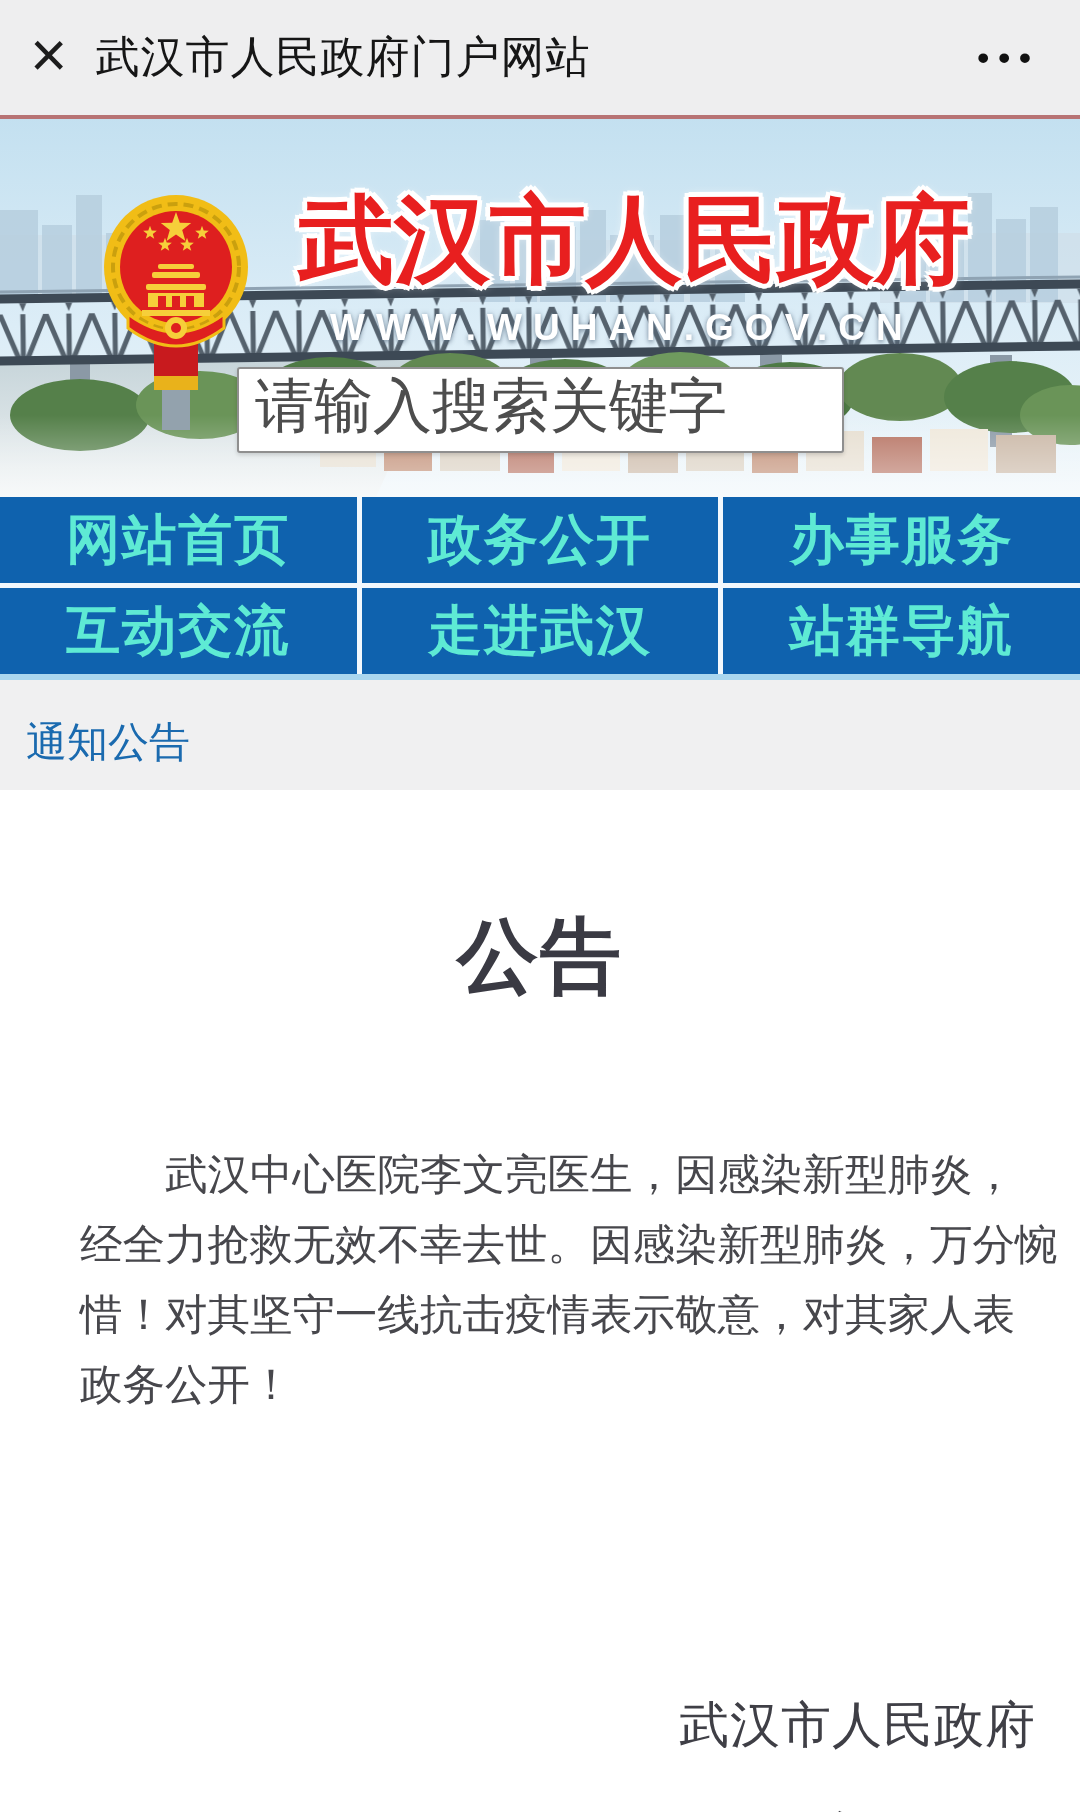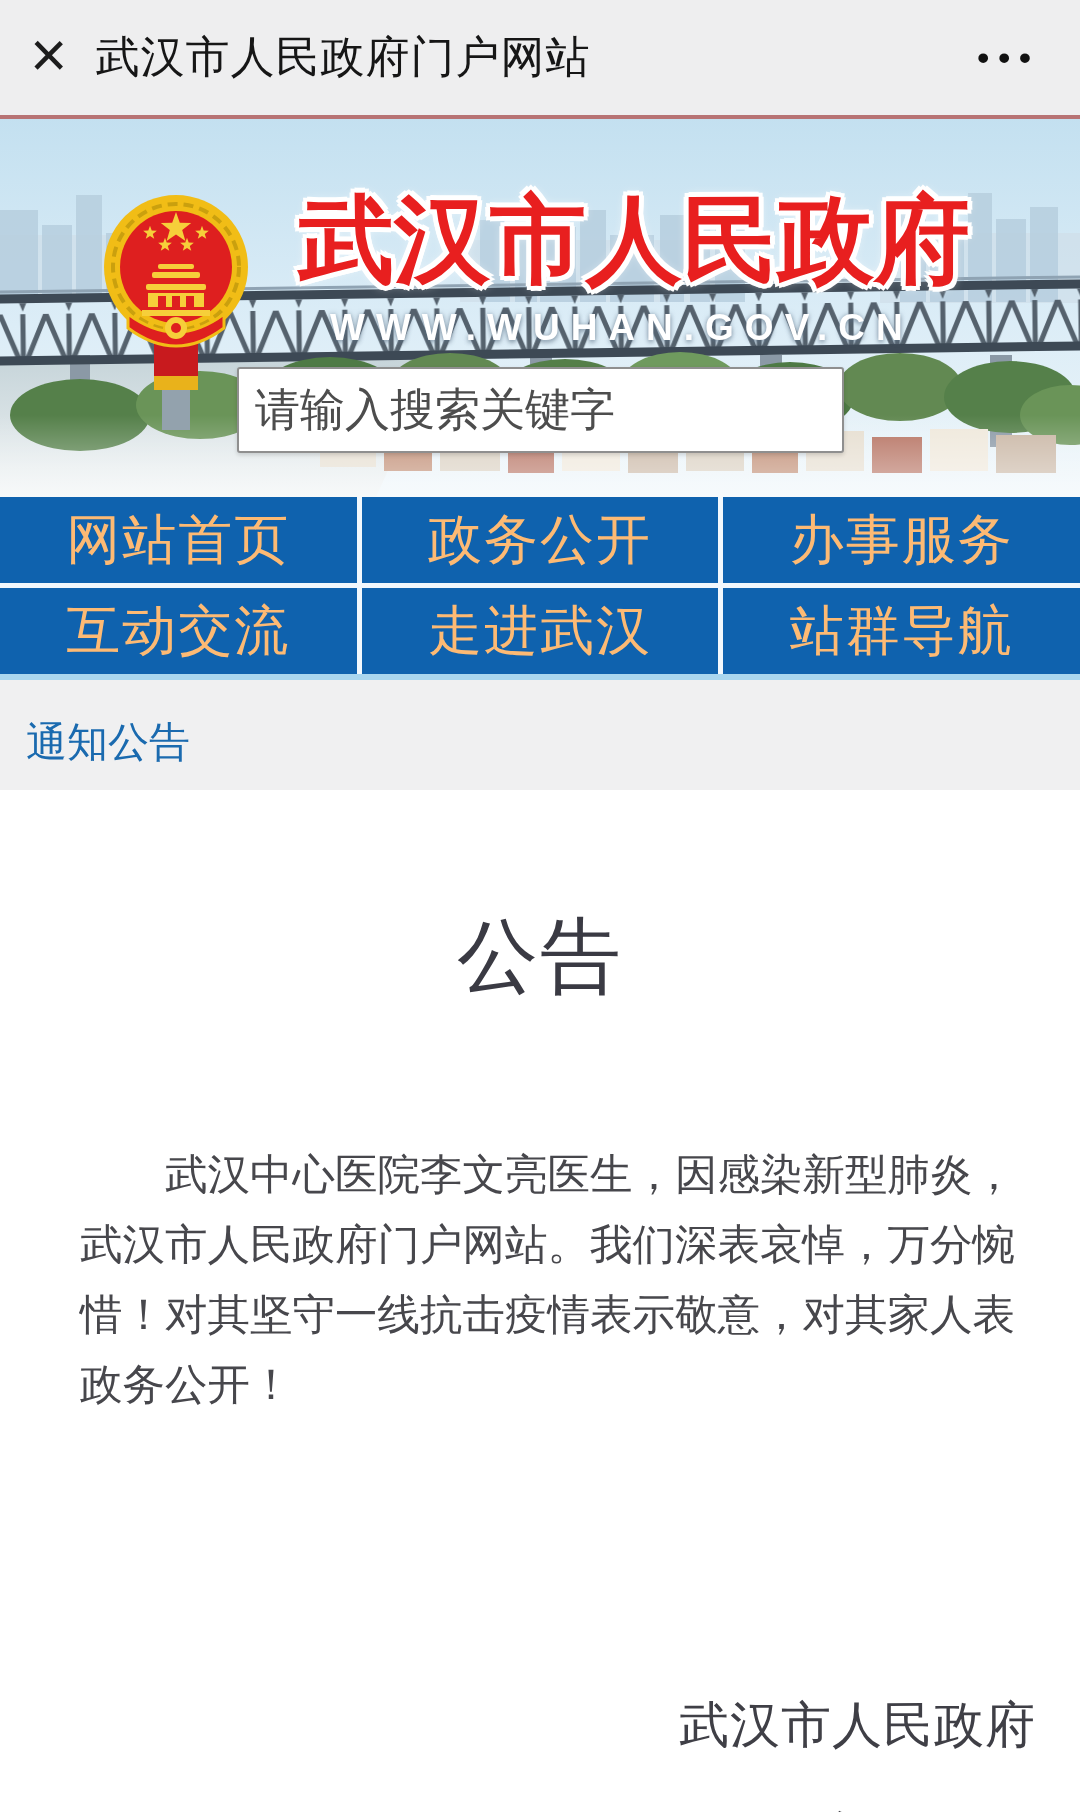--- a/index.html
+++ b/index.html
@@ -25,42 +25,42 @@
   .site-name{ position:absolute; left:298px; top:62px; font-size:96px; font-weight:900;
               color:#e81f1f; letter-spacing:0; white-space:nowrap;
               text-shadow:-4px -4px 0 #fff,4px -4px 0 #fff,-4px 4px 0 #fff,4px 4px 0 #fff,
                           -5px 0 0 #fff,5px 0 0 #fff,0 -5px 0 #fff,0 5px 0 #fff,
                           0 0 12px rgba(255,255,255,.95); }
   .site-url{ position:absolute; left:330px; top:192px; font-size:37px; font-weight:700;
              color:#ffffff; letter-spacing:11px; white-space:nowrap;
              text-shadow:0 0 5px rgba(90,110,130,.55), 0 3px 4px rgba(90,110,130,.45); }
   .search{ position:absolute; left:237px; top:252px; width:607px; height:86px;
            background:#ffffff; border:2px solid #8f8f8f; border-radius:3px;
-           font-size:45px; color:#a16207; padding:0 16px;
-           font-family:Liberation Sans, sans-serif;
+           font-size:59px; color:#a16207; padding:0 16px;
+           font-family:Liberation Mono, monospace;
            box-shadow:0 2px 4px rgba(0,0,0,.15); }
   .search::placeholder{ color:#4d4d4d; opacity:1; }
 
   
   .nav{ position:absolute; left:0; top:497px; width:1080px; height:177px;
         display:grid; grid-template-columns:1fr 1fr 1fr; grid-template-rows:1fr 1fr;
         gap:5px; background:#f2f8fd; }
-  .nav-cell{ background:#0f62ae; color:#fdba74; display:flex; align-items:center;
-             justify-content:center; font-size:54px; font-weight:400; letter-spacing:2px;
+  .nav-cell{ background:#0f62ae; color:#5eead4; display:flex; align-items:center;
+             justify-content:center; font-size:54px; font-weight:700; letter-spacing:2px;
              cursor:pointer; }
   .nav-strip{ position:absolute; left:0; top:674px; width:1080px; height:6px; background:#a9d6ef; }
 
   
   .crumb-bar{ position:absolute; left:0; top:680px; width:1080px; height:124px;
               background:#f0f0f1; display:flex; align-items:center; }
   .crumb-bar a{ margin-left:26px; font-size:41px; color:#1a6aaf; text-decoration:none; }
 
   
   .article{ position:absolute; left:0; top:790px; width:1080px; height:1022px; background:#fff; }
-  .article h1{ margin-top:113px; text-align:center; font-size:81px; font-weight:400;
+  .article h1{ margin-top:113px; text-align:center; font-size:81px; font-weight:700;
                color:#3a3a43; letter-spacing:2px; }
   .article .body{ margin-top:128px; padding:0 62px 0 80px; font-size:42.5px;
                   line-height:70px; color:#47474c; }
   .article .body .line{ white-space:nowrap; }
   .article .body .line.indent{ text-indent:2em; }
   .signature{ margin-top:272px; padding-right:44px; text-align:right; color:#3f3f46; }
   .signature .name{ font-size:50px; letter-spacing:1px; }
   .signature .date{ margin-top:42px; font-size:50px; letter-spacing:1px; }
 </style>
 </head>
@@ -216,21 +216,21 @@
   <div class="nav-strip"></div>
 
   <div class="crumb-bar">
     <a href="#">通知公告</a>
   </div>
 
   <div class="article">
     <h1>公告</h1>
     <div class="body">
       <div class="line indent">武汉中心医院李文亮医生，因感染新型肺炎，</div>
-      <div class="line">武汉市人民政府门户网站。我们深表哀悼，万分惋</div>
+      <div class="line">经全力抢救无效不幸去世。因感染新型肺炎，万分惋</div>
       <div class="line">惜！对其坚守一线抗击疫情表示敬意，对其家人表</div>
       <div class="line">政务公开！</div>
     </div>
     <div class="signature">
       <div class="name">武汉市人民政府</div>
       <div class="date">2020年2月7日</div>
     </div>
   </div>
 
 </div>

